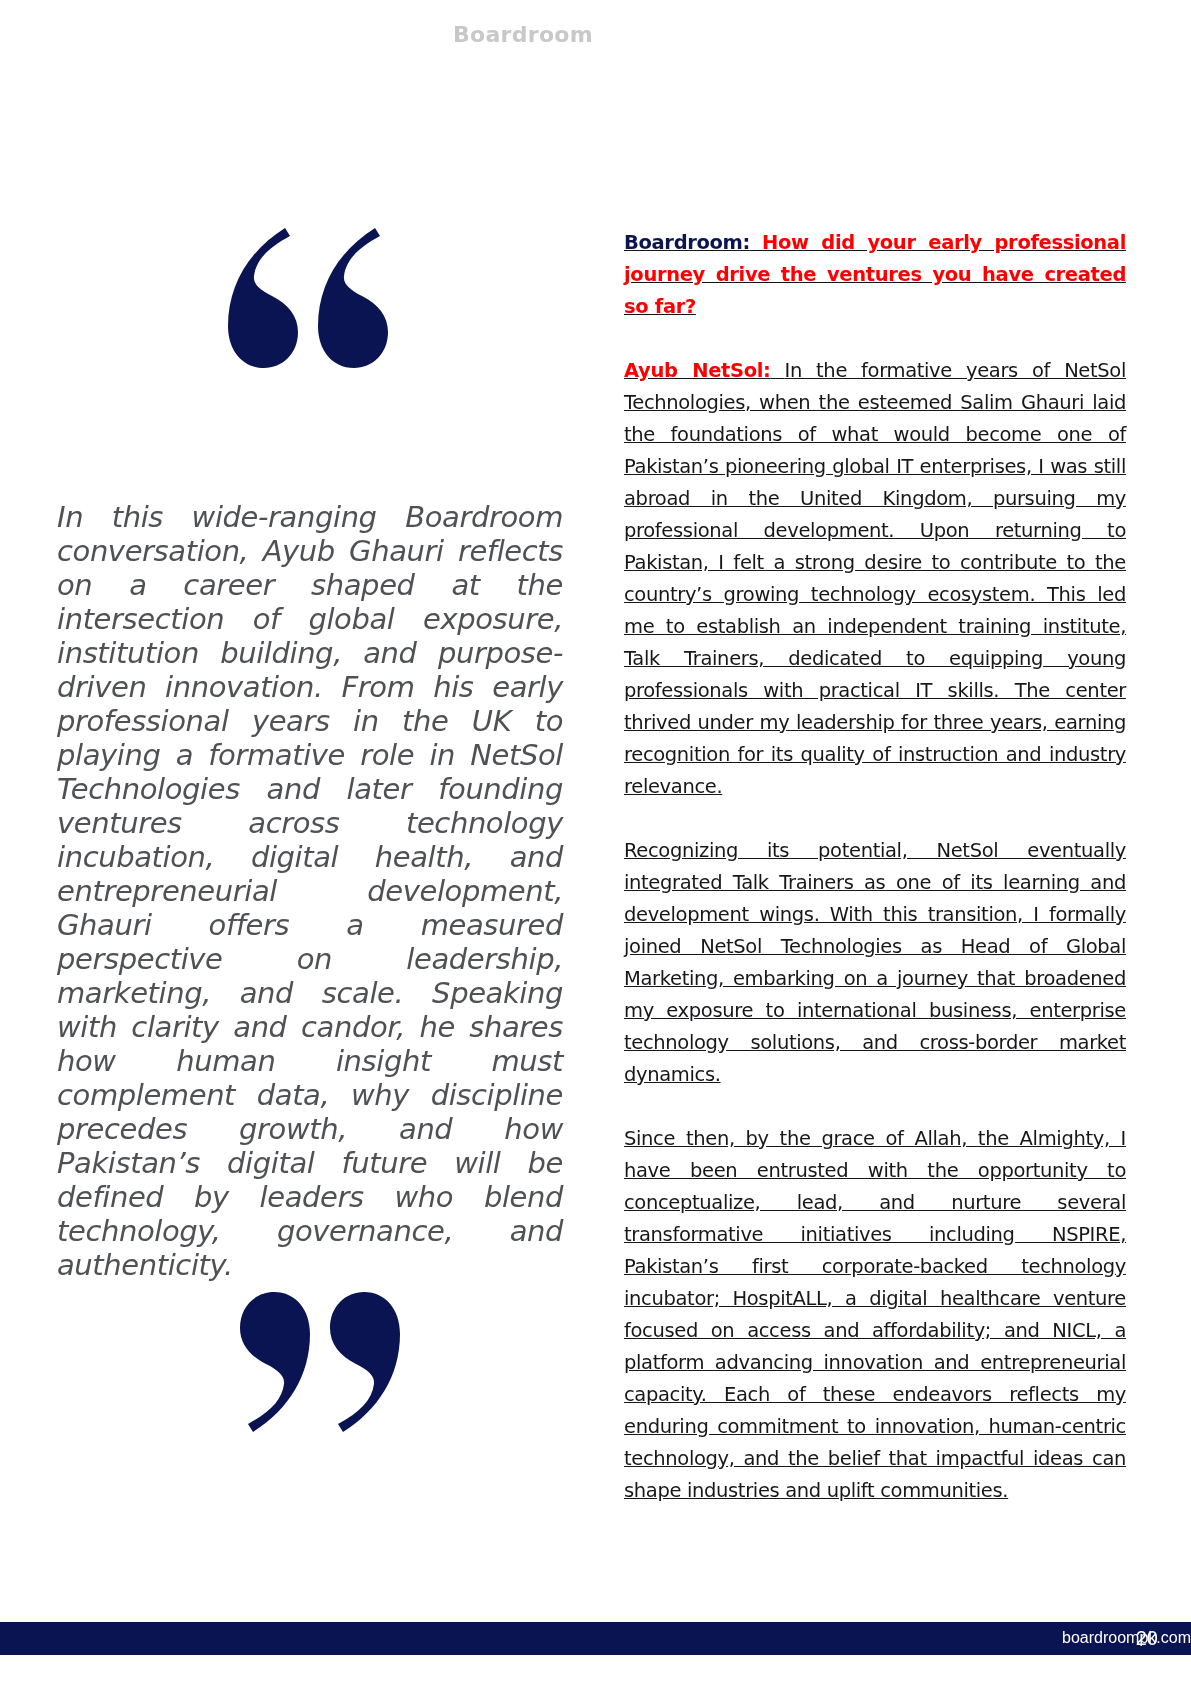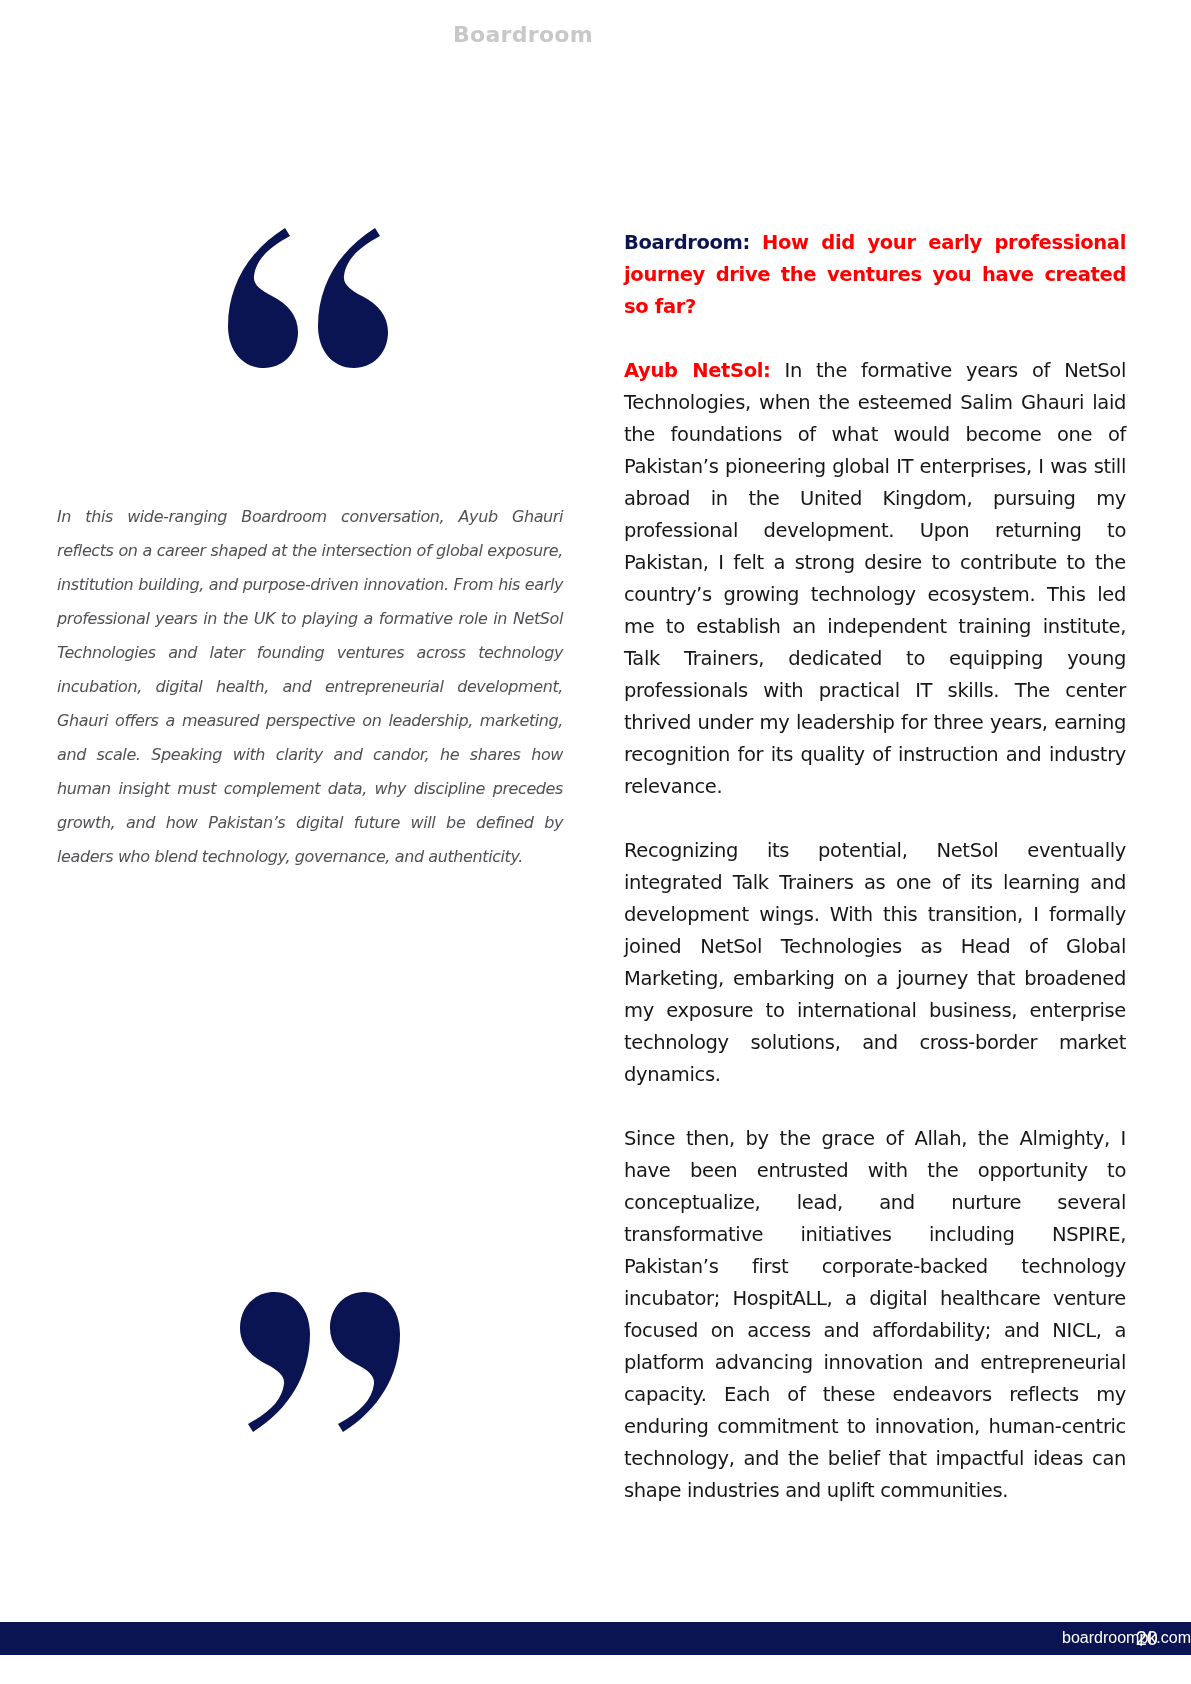--- a/index.html
+++ b/index.html
@@ -32,21 +32,21 @@
     .quote-close { left: 240px; top: 1292px; }
     .quote-open svg, .quote-close svg { width: 100%; height: 100%; display: block; }
 
     .intro {
       position: absolute;
       left: 57px;
       top: 500px;
       width: 506px;
       font-family: "DejaVu Sans", sans-serif;
       font-style: italic;
-      font-size: 16px;
+      font-size: 29px;
       line-height: 34px;
       color: #4f5154;
       text-align: justify;
       letter-spacing: -0.4px;
       margin: 0;
     }
 
     .article {
       position: absolute;
       left: 624px;
@@ -54,20 +54,21 @@
       width: 510px;
       font-family: "DejaVu Sans", sans-serif;
       font-size: 19.5px;
       line-height: 32px;
       color: #17171a;
       letter-spacing: -0.35px;
     }
     .article p {
       margin: 0 8px 32px 0;
       text-align: justify;
+      text-decoration: underline;
     }
     .article .q-label { color: #0c1550; font-weight: bold; }
     .article .q-text { color: #ff0000; font-weight: bold; }
     .article .a-label { color: #ff0000; font-weight: bold; }
 
     .footer {
       position: absolute;
       left: 0;
       top: 1622px;
       width: 1191px;

